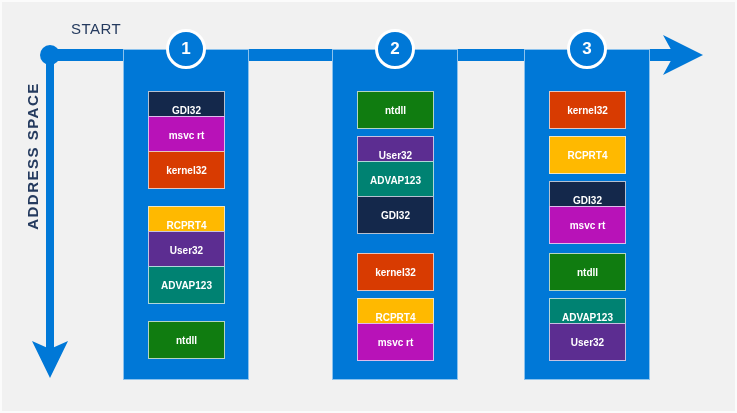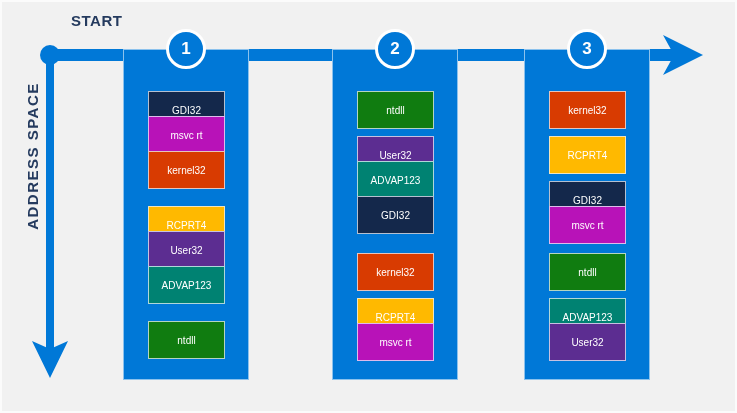--- a/index.html
+++ b/index.html
@@ -14,22 +14,22 @@
     overflow:hidden;
     box-shadow:inset 0 0 0 2px #fbfbfb;
   }
   .arrows{
     position:absolute;left:0;top:0;
     color:var(--accent,#0078d7);
     z-index:1;
   }
   .start-label{
     position:absolute;
-    left:71px;top:12px;
-    font-size:15px;font-weight:700;
+    left:71px;top:20px;
+    font-size:15px;font-weight:400;
     letter-spacing:0.5px;
     color:var(--label,#243a5e);
     z-index:4;
   }
   .addr-label{
     position:absolute;
     left:-67px;top:146px;
     width:202px;height:20px;
     transform:rotate(-90deg);
     text-align:center;
@@ -62,21 +62,21 @@
     display:flex;align-items:center;justify-content:center;
     z-index:5;
   }
   .module{
     position:absolute;
     left:24px;
     width:77px;height:38px;
     box-sizing:border-box;
     border:1px solid rgba(235,243,252,0.75);
     color:#ffffff;
-    font-size:10px;font-weight:400;
+    font-size:10px;font-weight:700;
     display:flex;align-items:center;justify-content:center;
     white-space:nowrap;
     z-index:3;
   }
 </style>
 </head>
 <body>
 
 <div class="stage">
 

